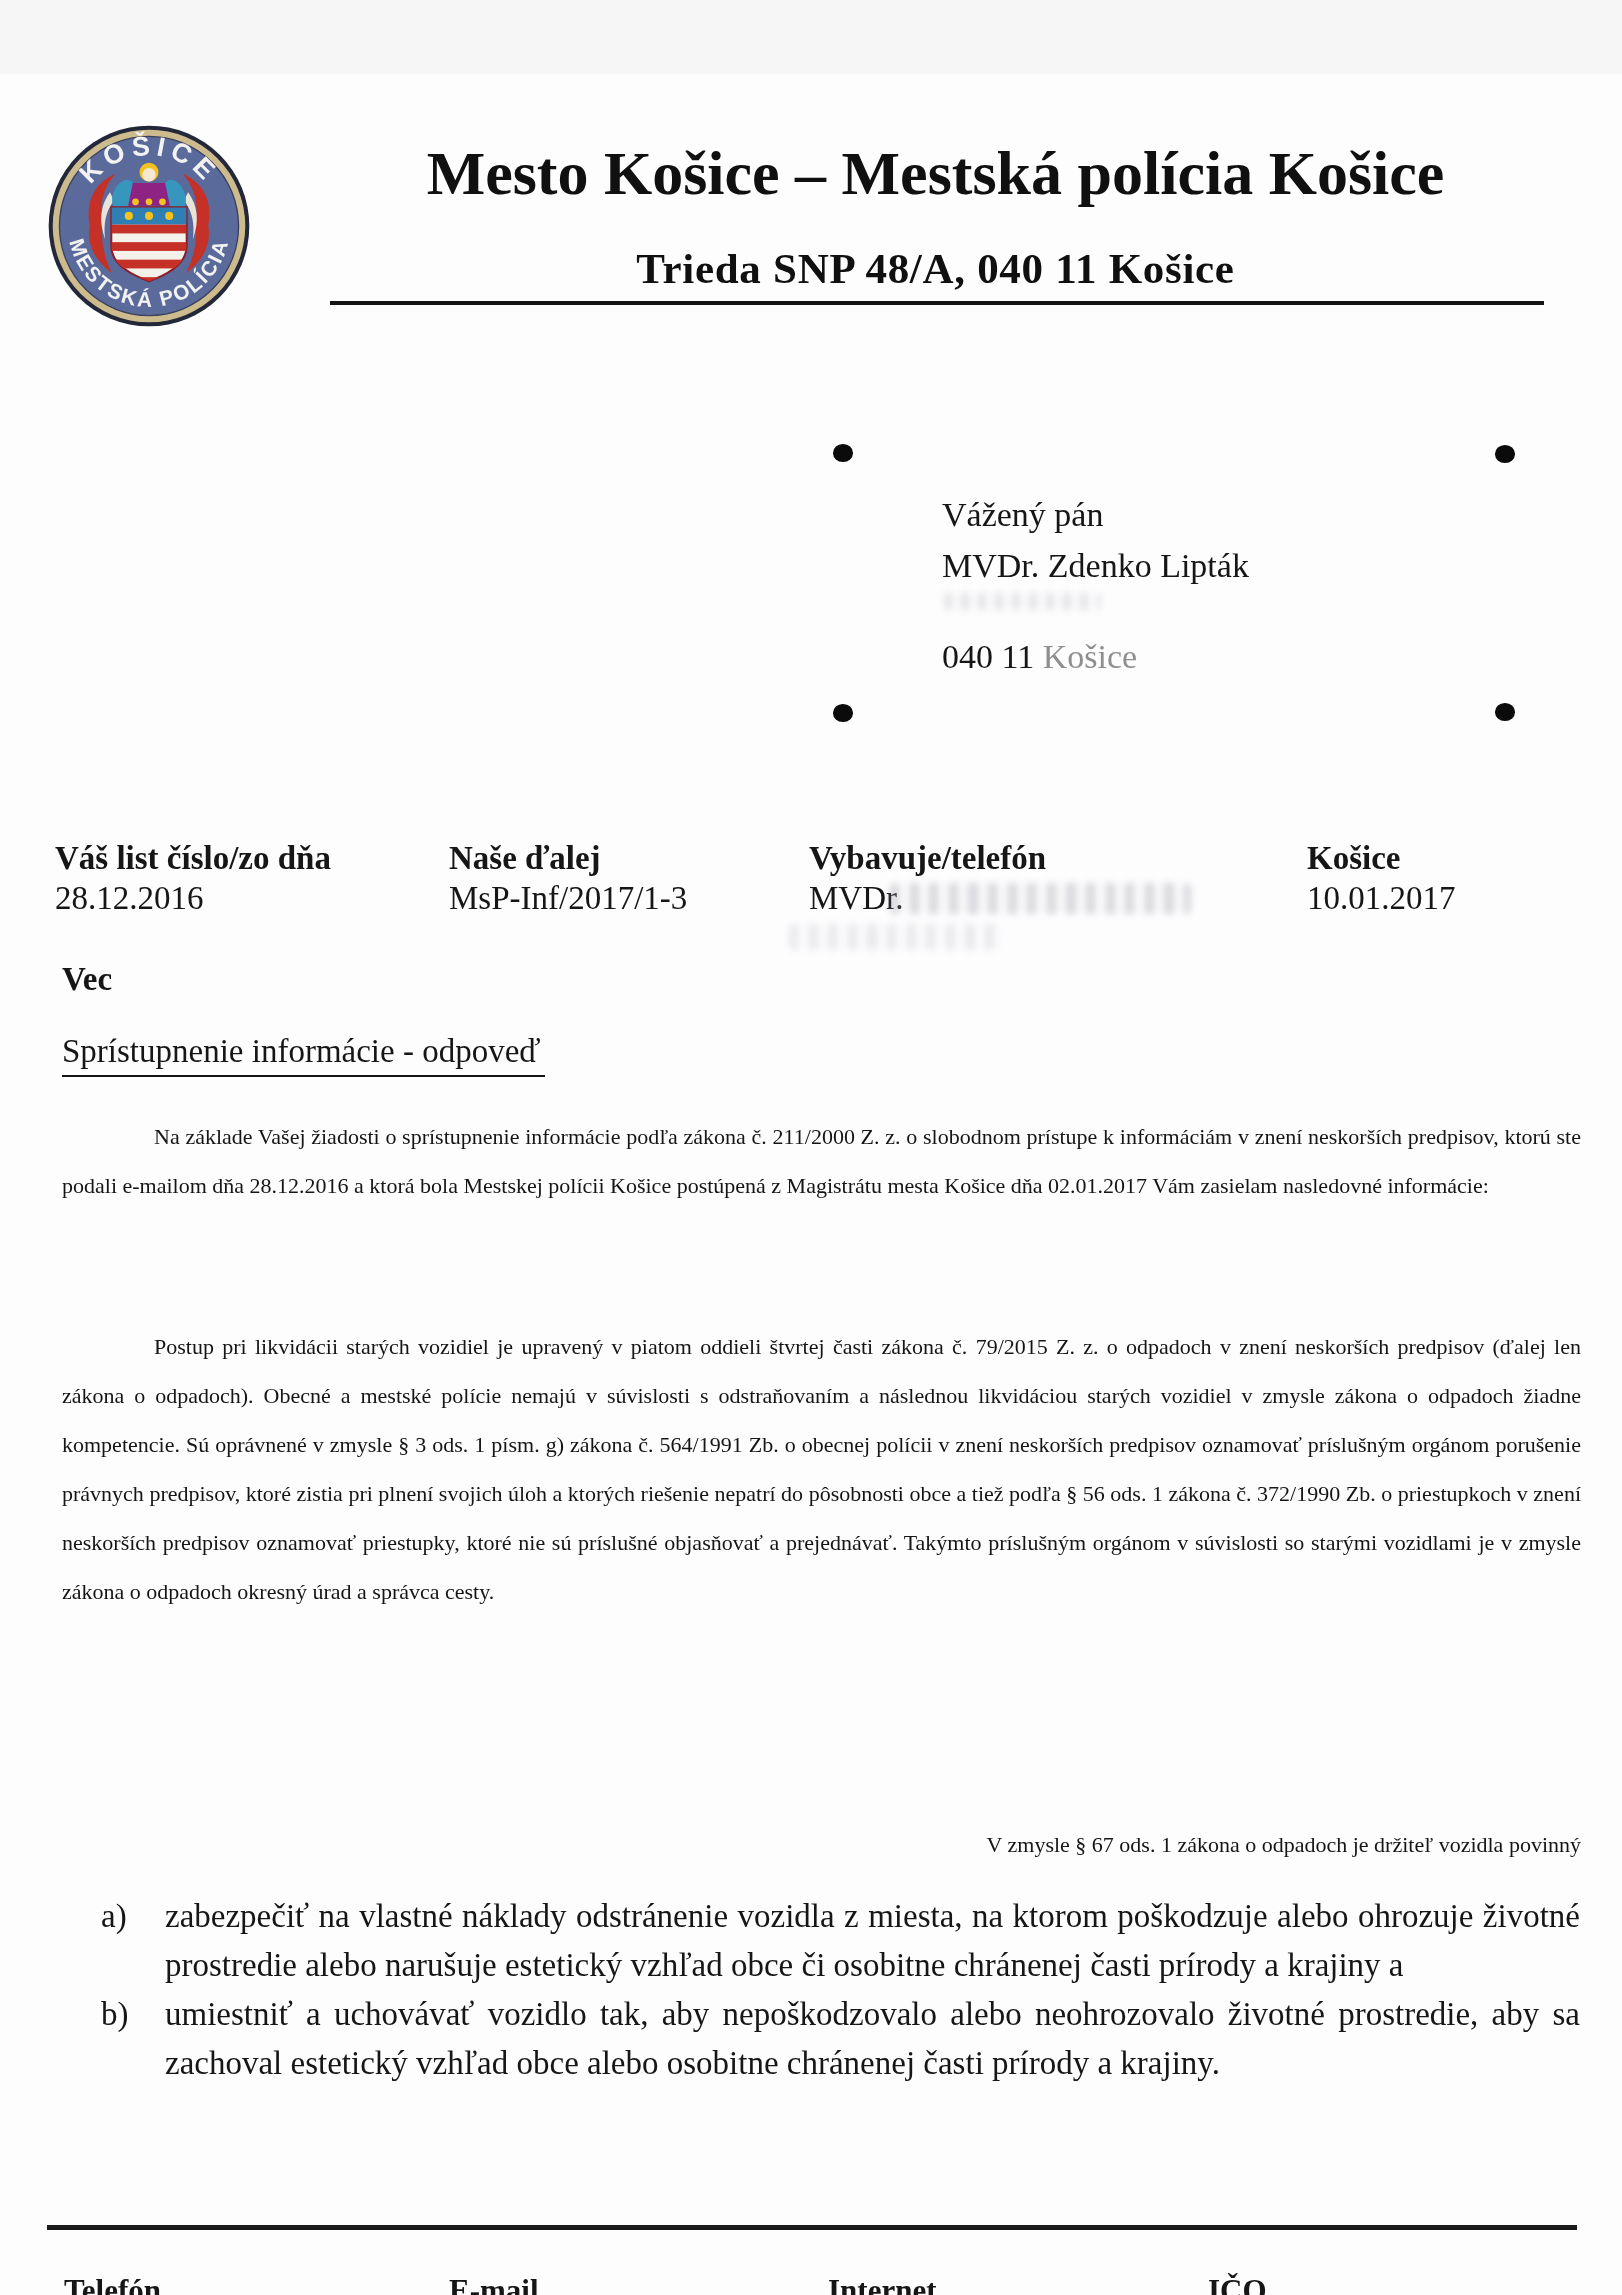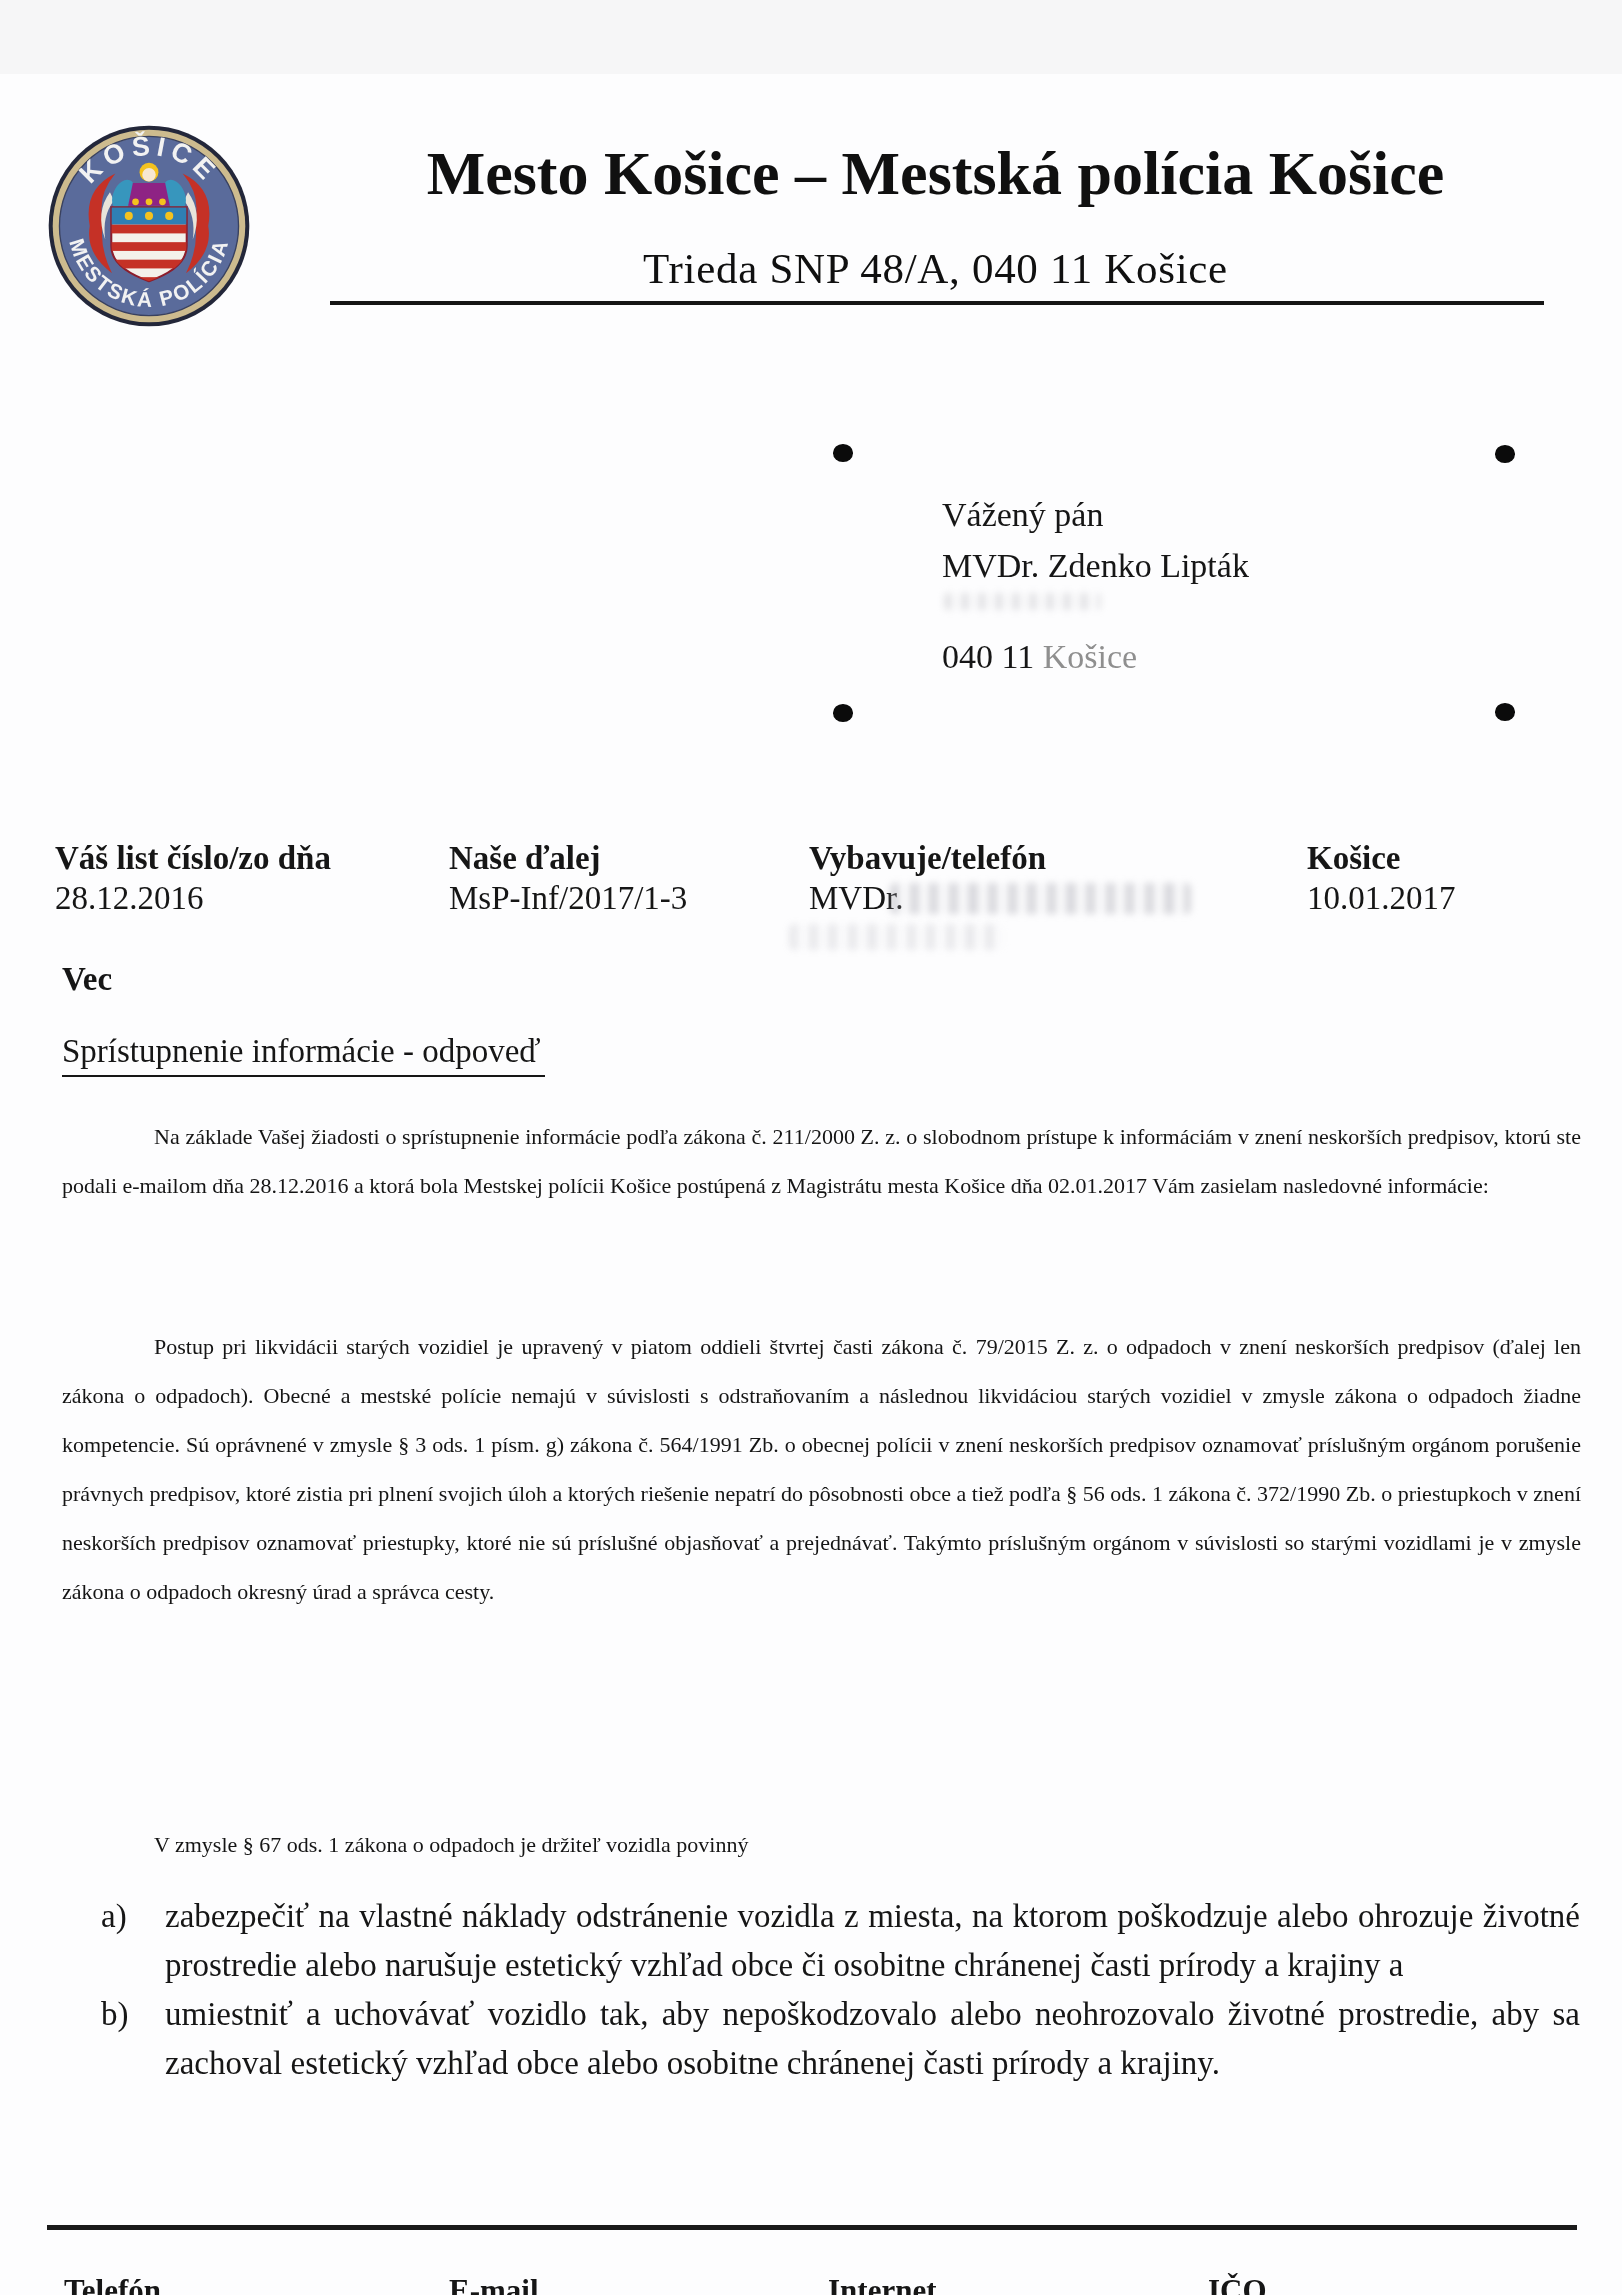--- a/index.html
+++ b/index.html
@@ -14,21 +14,21 @@
   .top-strip{position:absolute;left:0;top:0;width:1623px;height:74px;background:#f6f6f7;}
   
   .logo{position:absolute;left:48px;top:124px;width:202px;height:204px;}
   .org-title{
     position:absolute;left:327px;top:139px;width:1217px;
     text-align:center;font-weight:bold;font-size:62px;line-height:1.1;
     color:#101010;white-space:nowrap;
   }
   .org-subtitle{
     position:absolute;left:327px;top:245px;width:1217px;
-    text-align:center;font-weight:normal;font-size:43px;line-height:1.1;
+    text-align:center;font-weight:bold;font-size:43px;line-height:1.1;
     color:#101010;white-space:nowrap;letter-spacing:0.7px;
   }
   .header-rule{position:absolute;left:330px;top:301px;width:1214px;height:3.9px;background:#151515;}
   
   .mark{position:absolute;width:19.6px;height:17.7px;background:#0b0b0b;border-radius:50%;}
   .mark.m1{left:833px;top:444px;}
   .mark.m2{left:1495px;top:445px;}
   .mark.m3{left:833px;top:704px;}
   .mark.m4{left:1495px;top:703px;}
   
@@ -60,21 +60,21 @@
     border-bottom:2.6px solid #161616;padding:0 3.9px 5.2px 0;
   }
   
   .para{
     position:absolute;left:62px;width:1519px;
     font-size:22px;line-height:49px;text-align:justify;
     text-indent:92px;color:#151515;
   }
   .para1{top:1112px;}
   .para2{top:1322px;}
-  .para3{top:1820px;text-align:left;}
+  .para3{top:1820px;text-align:right;}
   .list{position:absolute;left:101px;top:1892px;width:1479px;font-size:33px;line-height:49px;}
   .list-item{position:relative;padding-left:64px;text-align:justify;}
   .list-marker{position:absolute;left:0;top:0;}
   
   .footer-rule{position:absolute;left:47px;top:2225px;width:1530px;height:4.6px;background:#1a1a1a;}
   .foot-label{position:absolute;top:2273px;font-weight:bold;font-size:31px;white-space:nowrap;}
   .foot-c1{left:64px;} .foot-c2{left:449px;} .foot-c3{left:828px;} .foot-c4{left:1208px;}
 </style>
 </head>
 <body>

